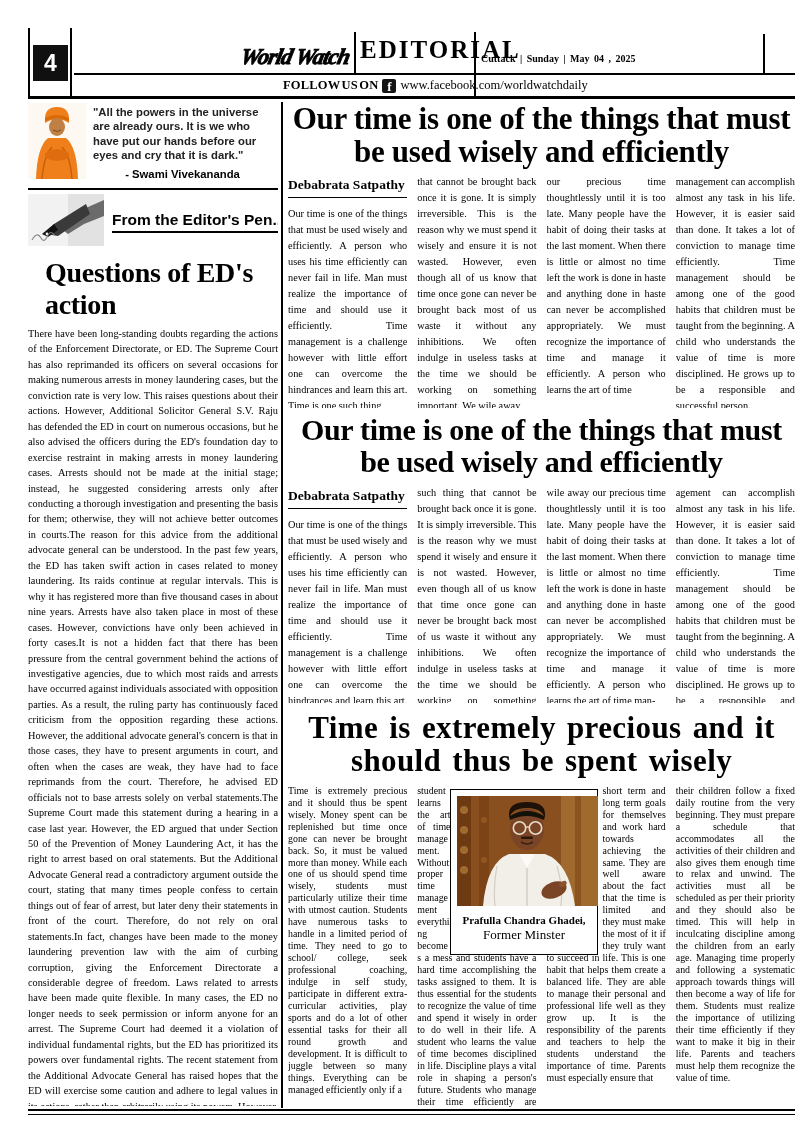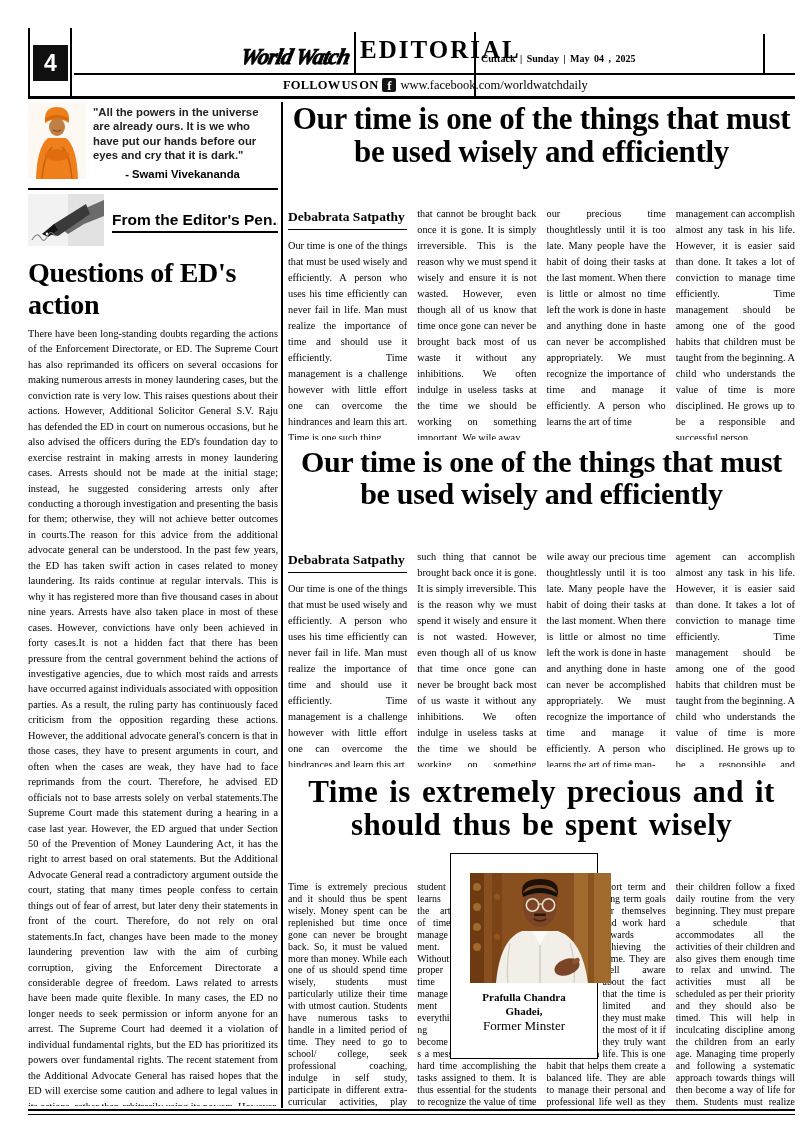--- a/index.html
+++ b/index.html
@@ -21,21 +21,21 @@
   .editorial-title {
     position:absolute; left:360px; top:36px;
     font-weight:bold; font-size:25px; letter-spacing:2px; font-family:"Liberation Serif", serif;
   }
   .dateline {
     position:absolute; left:481px; top:53px;
     font-weight:bold; font-size:10px; word-spacing:2px;
   }
   .h-hline1 { position:absolute; left:74px; top:73px; width:721px; height:2px; background:#000; }
   .follow-row {
-    position:absolute; left:283px; top:78px; display:flex; align-items:flex-start; gap:4px;
+    position:absolute; left:283px; top:78px; display:flex; align-items:center; gap:4px;
     font-size:12.5px;
   }
   .follow-label { font-weight:bold; word-spacing:-2px; letter-spacing:0.2px; }
   .fb-badge {
     width:14px; height:14px; background:#141414; border-radius:2px;
     color:#fff; display:flex; align-items:flex-end; justify-content:center;
     font-family:"Liberation Serif", serif; font-weight:bold; font-size:13px; line-height:13px;
   }
   .thick-rule { position:absolute; left:28px; top:96px; width:767px; height:3px; background:#000; }
 
@@ -55,47 +55,47 @@
     font-weight:bold; color:#222; padding-top:2px;
   }
   .quote-attr { text-align:center; margin-top:2px; padding-right:6px; font-weight:bold; color:#000; }
   .lc-rule { height:2px; background:#000; margin:5px 0 4px; }
   .pen-banner { display:flex; align-items:center; gap:8px; }
   .pen-fig { flex:0 0 76px; }
   .pen-label {
     font-family:"Liberation Sans", sans-serif; font-weight:bold; font-size:15.5px;
     border-bottom:2px solid #000; padding-bottom:2px; white-space:nowrap;
   }
-  .ed-headline { font-size:28px; font-weight:bold; letter-spacing:-0.3px; margin:7px 0 5px; }
+  .ed-headline { font-size:28px; font-weight:bold; letter-spacing:-0.3px; margin:7px 17px 5px; }
   .ed-body {
     font-size:10.3px; line-height:15.45px; text-align:justify;
     height:822px; overflow:hidden; hyphens:auto; overflow-wrap:break-word;
   }
 
   
   .right-col { position:absolute; left:288px; top:102px; width:507px; height:1006px; overflow:hidden; }
   .art-headline {
     text-align:center; font-weight:bold; font-family:"Liberation Serif", serif;
     line-height:1.07; letter-spacing:-0.3px;
   }
   .hl-a { font-size:31px; }
   .hl-b { font-size:30px; margin-top:6px; }
   .hl-c { font-size:31px; margin-top:8px; letter-spacing:0.4px; word-spacing:3px; }
   .cols { display:flex; gap:10px; margin-top:6px; }
-  .col { flex:1 1 0; text-align:justify; overflow:hidden; hyphens:auto; overflow-wrap:break-word;margin-top:32px; }
+  .col { flex:1 1 0; text-align:justify; overflow:hidden; hyphens:auto; overflow-wrap:break-word; }
   .col-ab { font-size:10.3px; line-height:16px; height:234px; }
   .cols-b .col-ab { height:218px; }
   .byline { font-weight:bold; font-size:13.5px; padding:3px 0 4px; border-bottom:1.5px solid #000; margin-bottom:8px; text-align:left; }
   .cols-c { position:relative; margin-top:8px; }
   .col-c { font-size:9.9px; line-height:11.95px; height:338px; }
   .ph-spacer-r { float:right; width:86px; height:160px; }
   .ph-spacer-l { float:left; width:56px; height:160px; }
   .photo-box {
     position:absolute; left:162px; top:4px; width:148px;
-    border:1.5px solid #000; background:#fff; padding:19px; z-index:2;
+    border:1.5px solid #000; background:#fff; padding:6px; z-index:2;
   }
   .photo-caption { text-align:center; line-height:1.3; padding:3px 1px 4px; }
   .cap-name { font-weight:bold; font-size:11px; }
   .cap-title { font-size:13px; }
 </style>
 </head>
 <body>
 
 <div class="page">
 

